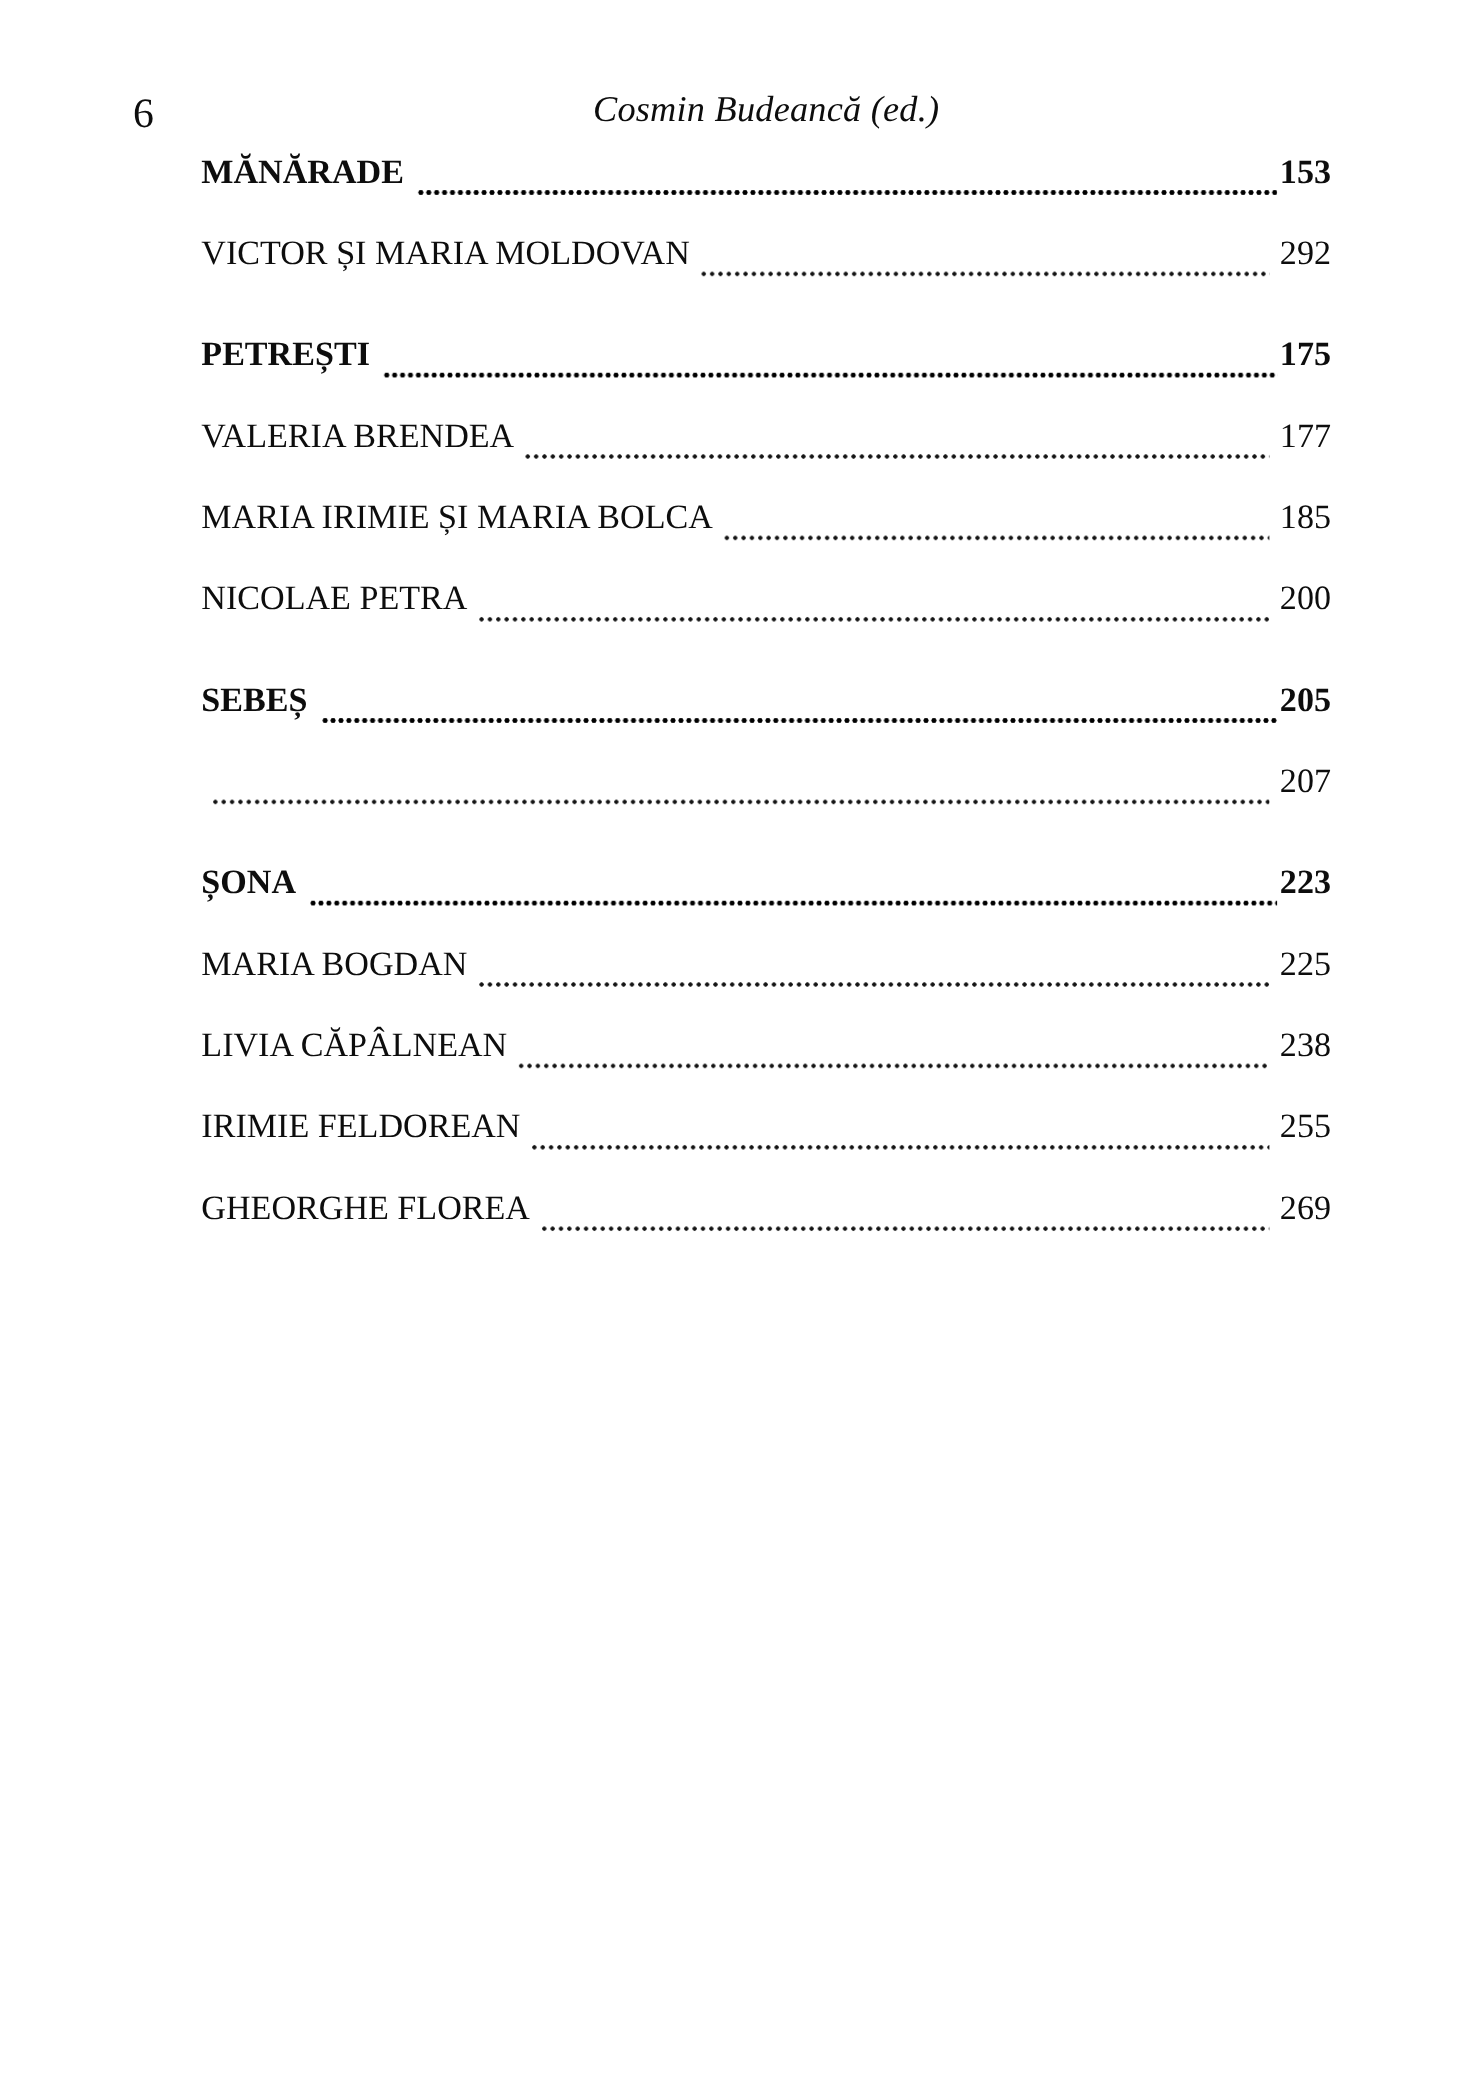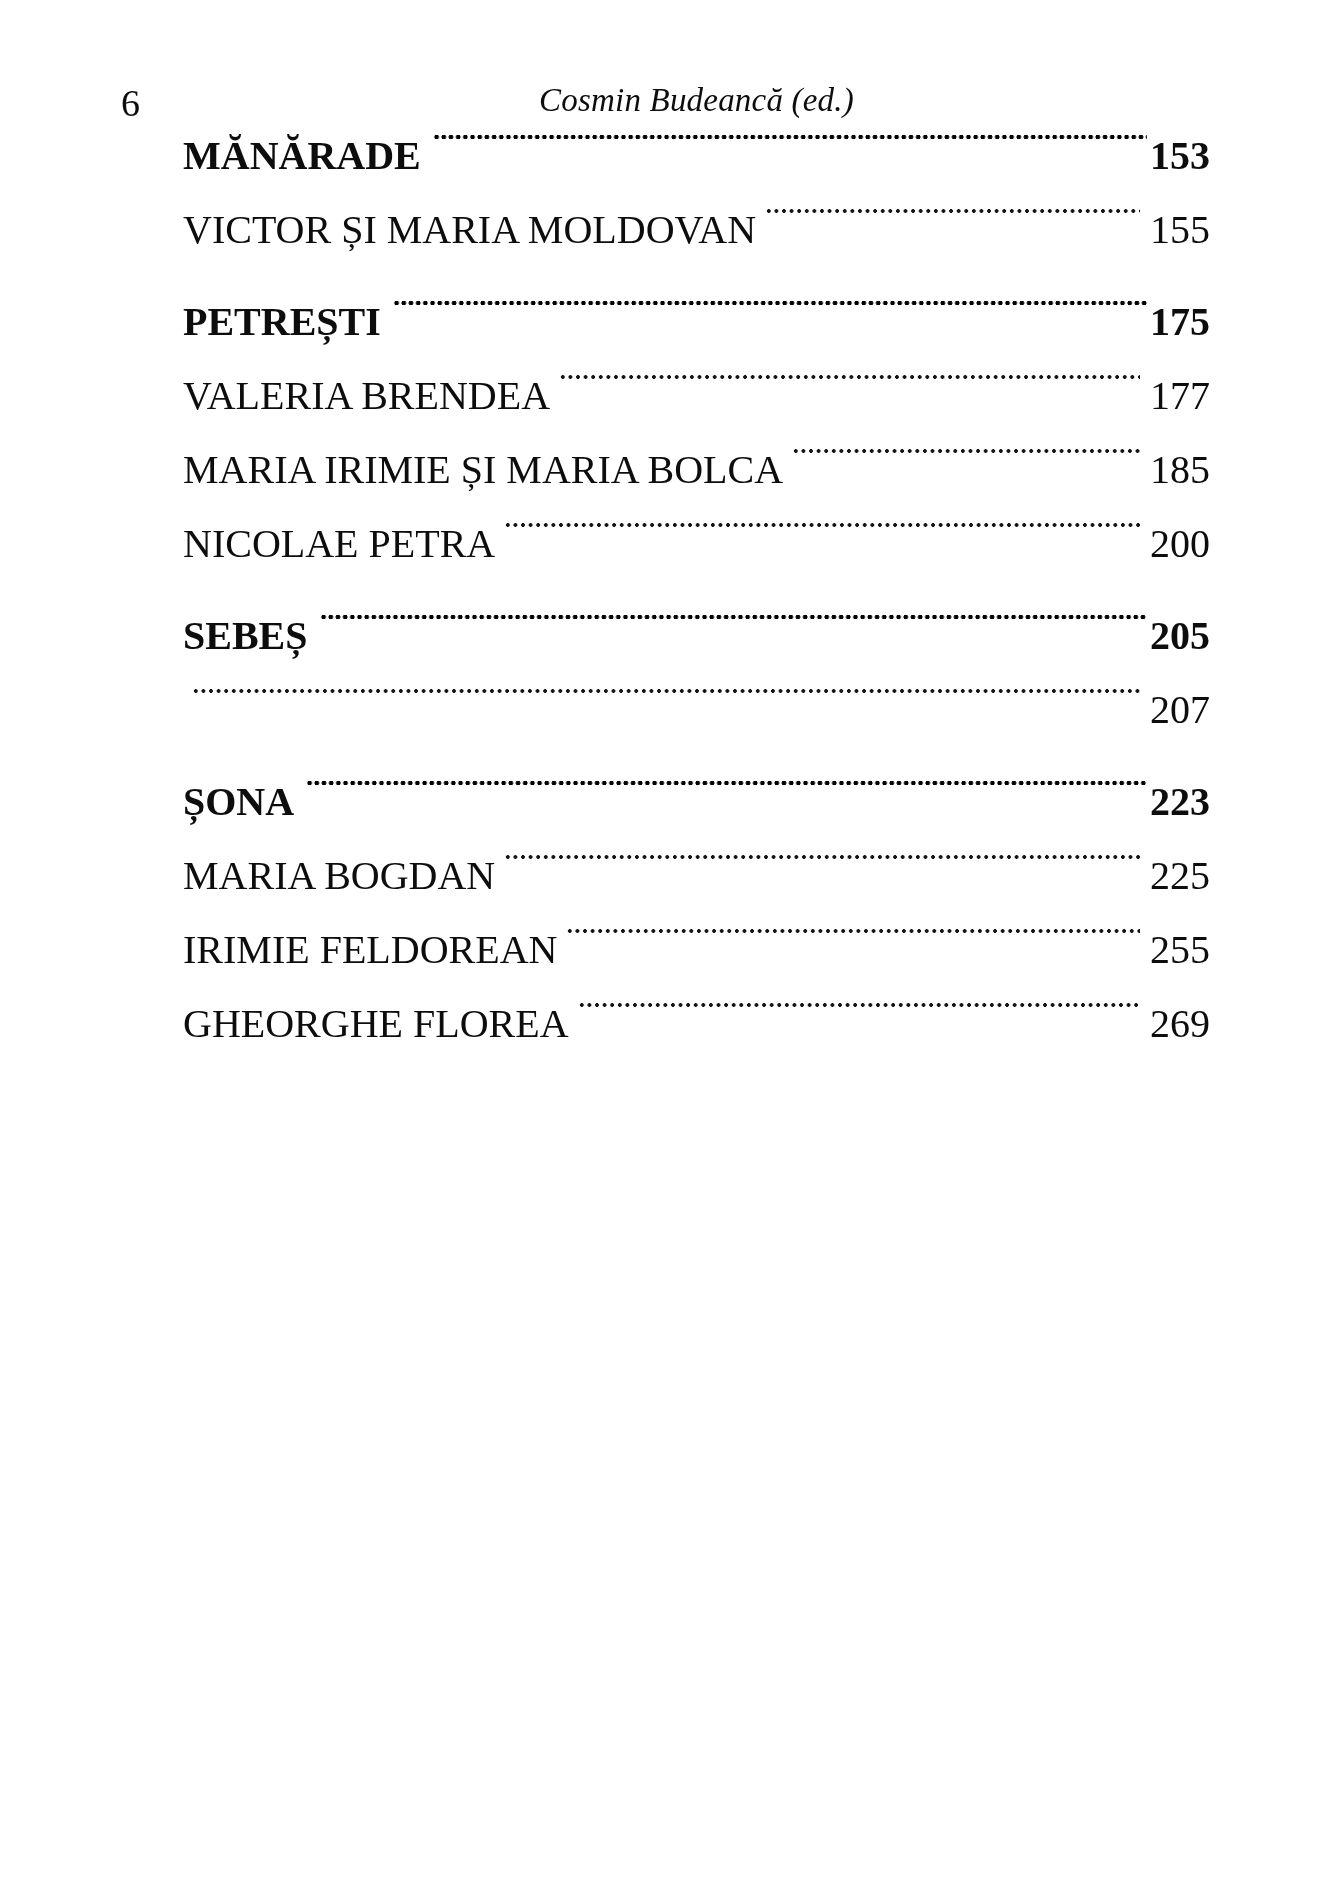--- a/index.html
+++ b/index.html
@@ -37,22 +37,22 @@
   }
   
   .toc {
     position: absolute;
     left: 183px;
     top: 134px;
     width: 1027px;
   }
   .toc-row {
     display: flex;
-    align-items: flex-start;
-    font-size: 40px;
+    align-items: flex-end;
+    font-size: 31px;
     line-height: 44px;
     margin-top: 30px;
     white-space: nowrap;
     font-family: Liberation Serif, serif;
   }
   .toc-row:first-child { margin-top: 0; }
   .toc-row.section {
     margin-top: 48px;
     font-weight: bold;
   }
@@ -85,21 +85,21 @@
 
   <div class="toc">
       <div class="toc-row section">
     <span class="toc-label">MĂNĂRADE</span>
     <span class="leader"></span>
     <span class="toc-page">153</span>
   </div>
       <div class="toc-row">
     <span class="toc-label">VICTOR ȘI MARIA MOLDOVAN</span>
     <span class="leader"></span>
-    <span class="toc-page">155</span>
+    <span class="toc-page">292</span>
   </div>
       <div class="toc-row section">
     <span class="toc-label">PETREȘTI</span>
     <span class="leader"></span>
     <span class="toc-page">175</span>
   </div>
       <div class="toc-row">
     <span class="toc-label">VALERIA BRENDEA</span>
     <span class="leader"></span>
     <span class="toc-page">177</span>
@@ -127,20 +127,25 @@
     <span class="toc-label">ȘONA</span>
     <span class="leader"></span>
     <span class="toc-page">223</span>
   </div>
       <div class="toc-row">
     <span class="toc-label">MARIA BOGDAN</span>
     <span class="leader"></span>
     <span class="toc-page">225</span>
   </div>
       <div class="toc-row">
+    <span class="toc-label">LIVIA CĂPÂLNEAN</span>
+    <span class="leader"></span>
+    <span class="toc-page">238</span>
+  </div>
+      <div class="toc-row">
     <span class="toc-label">IRIMIE FELDOREAN</span>
     <span class="leader"></span>
     <span class="toc-page">255</span>
   </div>
       <div class="toc-row">
     <span class="toc-label">GHEORGHE FLOREA</span>
     <span class="leader"></span>
     <span class="toc-page">269</span>
   </div>
     </div>

